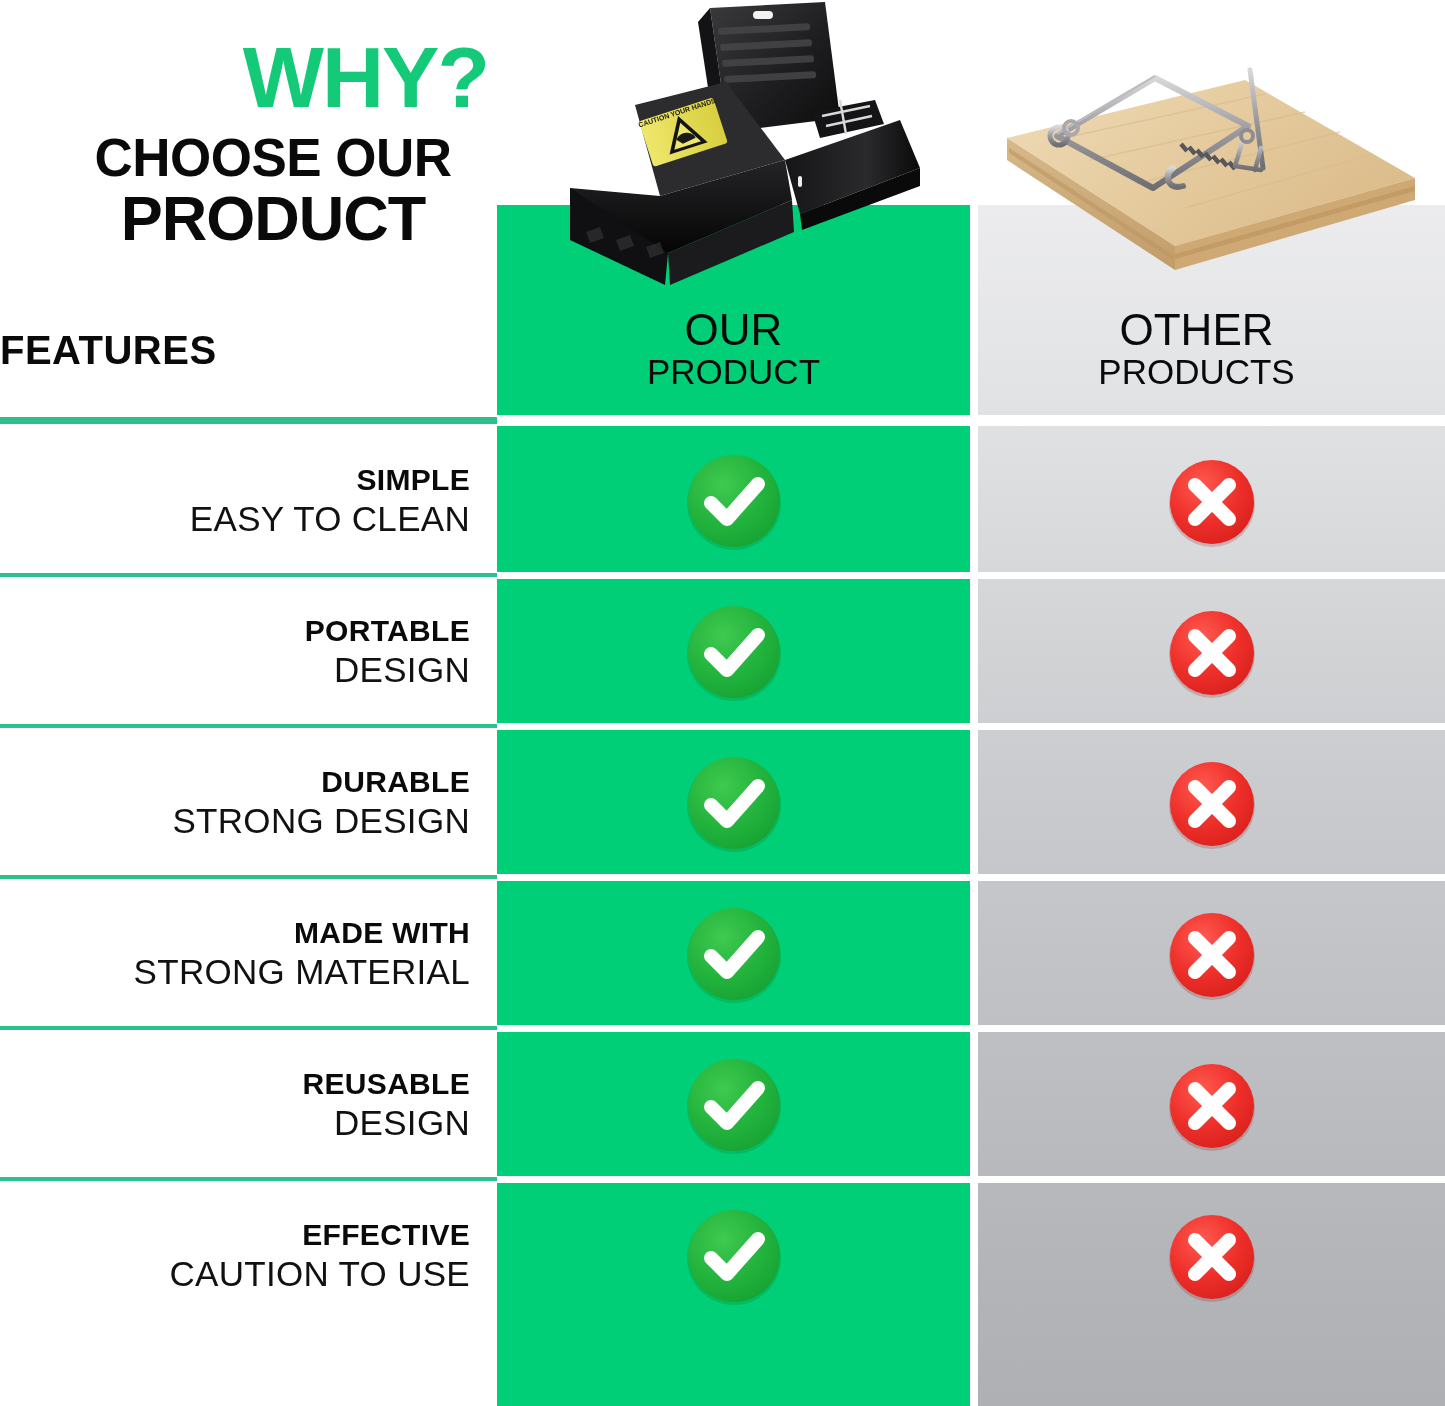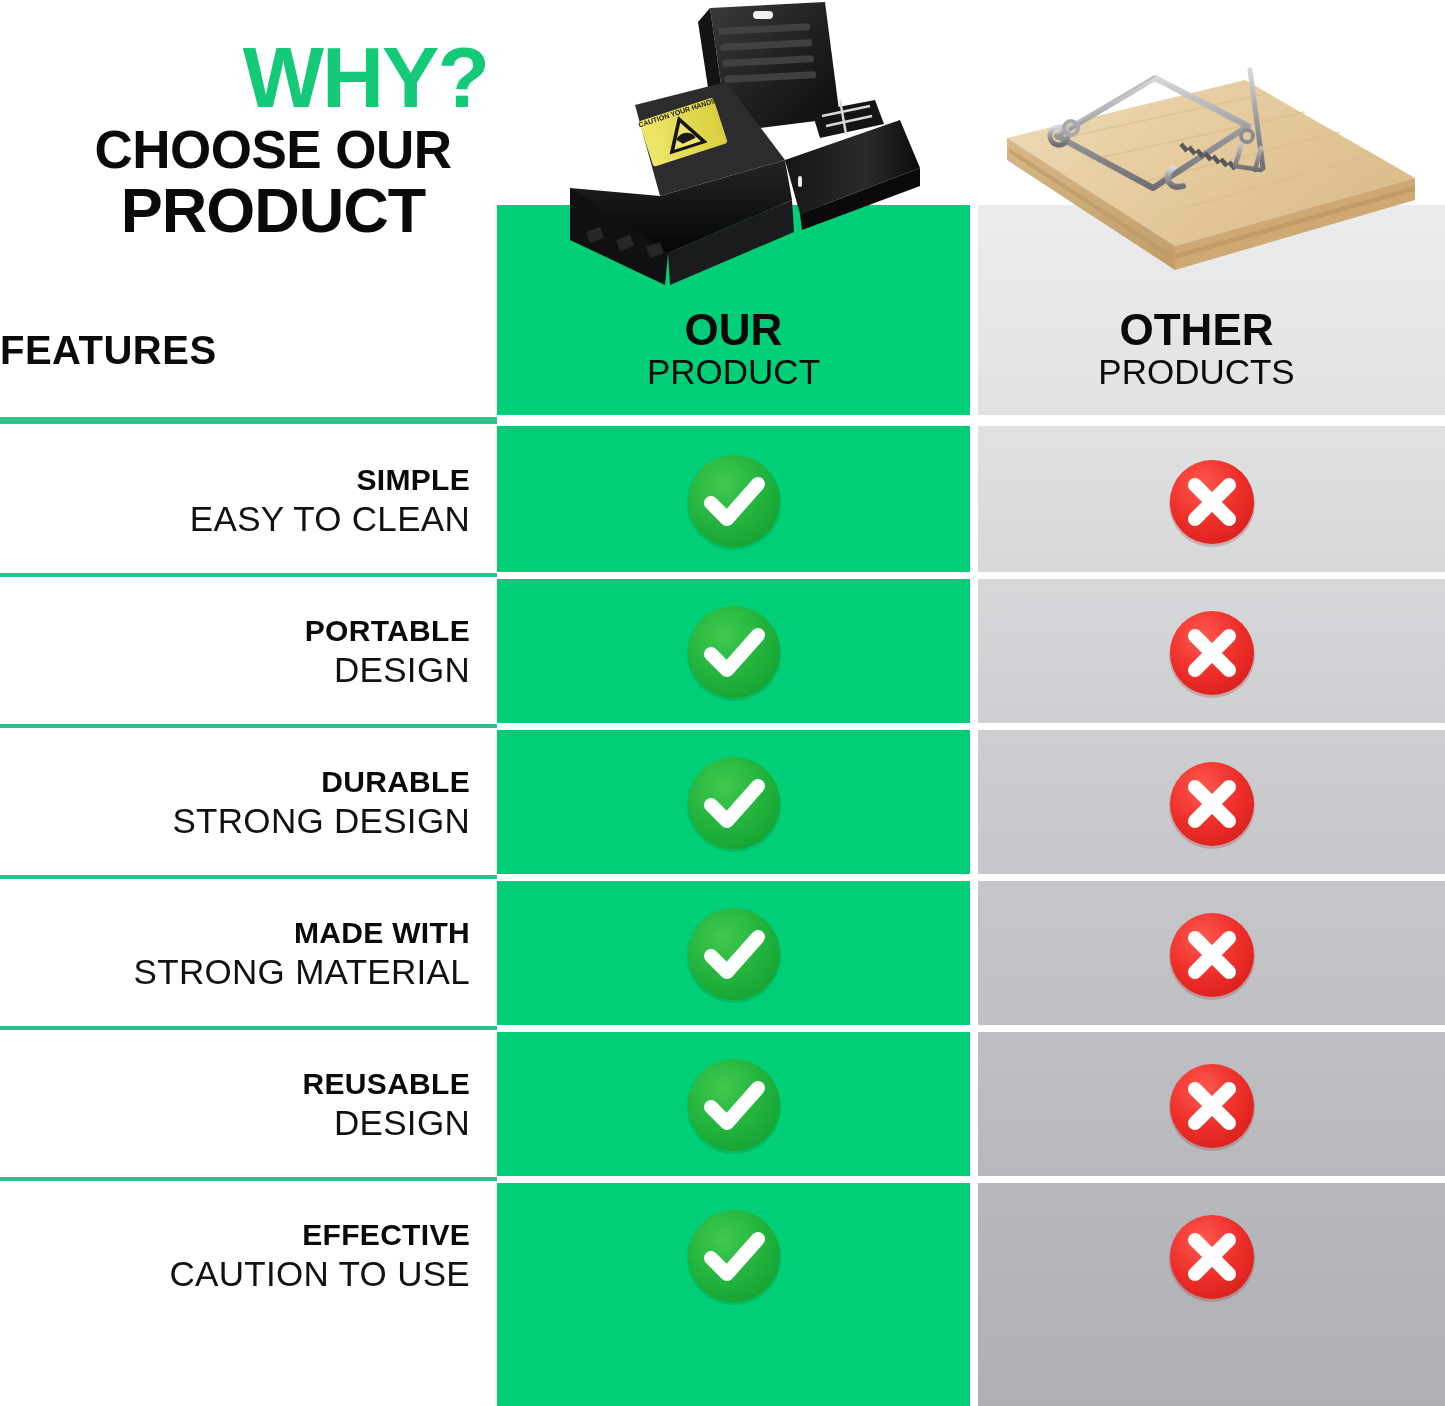--- a/index.html
+++ b/index.html
@@ -57,21 +57,21 @@
     color: #14c978;
     text-align: right;
   }
   #title-choose {
     font-size: 53px;
     font-weight: 600;
     letter-spacing: -0.5px;
     line-height: 1.06;
     color: #0a0a0a;
     text-align: center;
-    margin-top: 4px;
+    margin-top: 12px;
   }
   #title-product {
     font-size: 63px;
     font-weight: 800;
     letter-spacing: -1px;
     line-height: 1.0;
     color: #0a0a0a;
     text-align: center;
     margin-top: 1px;
   }
@@ -94,21 +94,21 @@
     letter-spacing: 0.5px; color: #0a0a0a;
   }
   .col-header {
     position: absolute; top: 0; height: 120px;
     display: flex; flex-direction: column;
     align-items: center; justify-content: center;
   }
   #our-header { left: 497px; width: 473px; }
   #other-header { left: 963px; width: 467px; }
   .col-header-main {
-    font-size: 44px; font-weight: 700;
+    font-size: 44px; font-weight: 400;
     letter-spacing: 0px; color: #0a0a0a; line-height: 1.0;
   }
   .col-header-sub {
     font-size: 35px; font-weight: 500;
     letter-spacing: 0px; color: #0a0a0a; line-height: 1.12;
   }
 
   
   #header-divider {
     position: absolute; left: 0; top: 417px;

